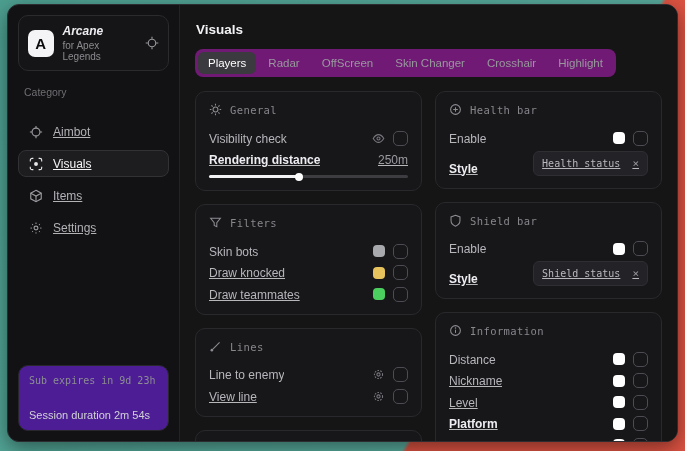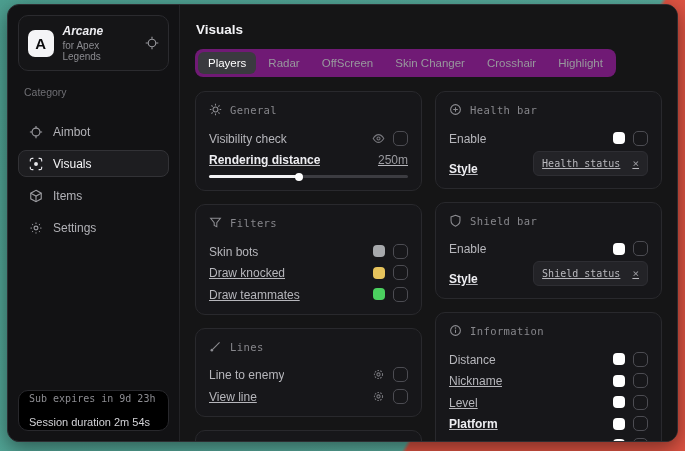--- a/index.html
+++ b/index.html
@@ -30,31 +30,31 @@
     display:flex; align-items:center; justify-content:center;
   }
   .brand-text { display:flex; flex-direction:column; gap:2px; }
   .brand-name { font-size:12px; font-weight:bold; color:#ececf0;font-style:italic; }
   .brand-sub  { font-size:10px; color:#8b8b90; }
   .brand-gear { margin-left:auto; color:#9a9a9f; display:flex; }
   .category-label { font-size:10.5px; color:#6f6f74; margin:15px 6px 20px 6px; }
   .nav-item {
     display:flex; align-items:center; gap:10px; height:27px; padding:0 9px;
     border-radius:8px; color:#b2b2b7; font-size:12px; margin-bottom:5px;
-    border:1px solid transparent; cursor:default;
+    border:1px solid transparent; cursor:default;text-decoration:underline;
   }
   .nav-item.active { background:#1d1d20; border-color:#323236; color:#f4f4f6; }
   .nav-icon { display:flex; color:#9a9a9f; width:15px; justify-content:center; }
   .nav-item.active .nav-icon { color:#e8e8ec; }
   .side-footer {
     margin-top:auto; border:1px solid #28282c; border-radius:10px;
-    padding:2px 10px; background:#000000;
+    padding:9px 10px; background:#4c1d95;
   }
   .sub-expires { font-family:"DejaVu Sans Mono", monospace; font-size:10px; color:#8d8d92; }
-  .session-duration { font-size:11px; color:#d2d2d6; margin-top:12px; }
+  .session-duration { font-size:11px; color:#d2d2d6; margin-top:23px; }
   
   .main { flex:1; padding:13px 15px 0 15px; background:#151516; display:flex; flex-direction:column; overflow:hidden; }
   .page-title { font-size:13.5px; font-weight:bold; color:#f2f2f5; margin:4px 0 12px 1px; }
   .tabbar {
     display:inline-flex; align-self:flex-start; background:#701a75;
     border-radius:8px; padding:3px; gap:2px;
   }
   .tab {
     padding:5px 10px; font-size:11.5px; color:#98989d; border-radius:6px;
     white-space:nowrap; cursor:default;

